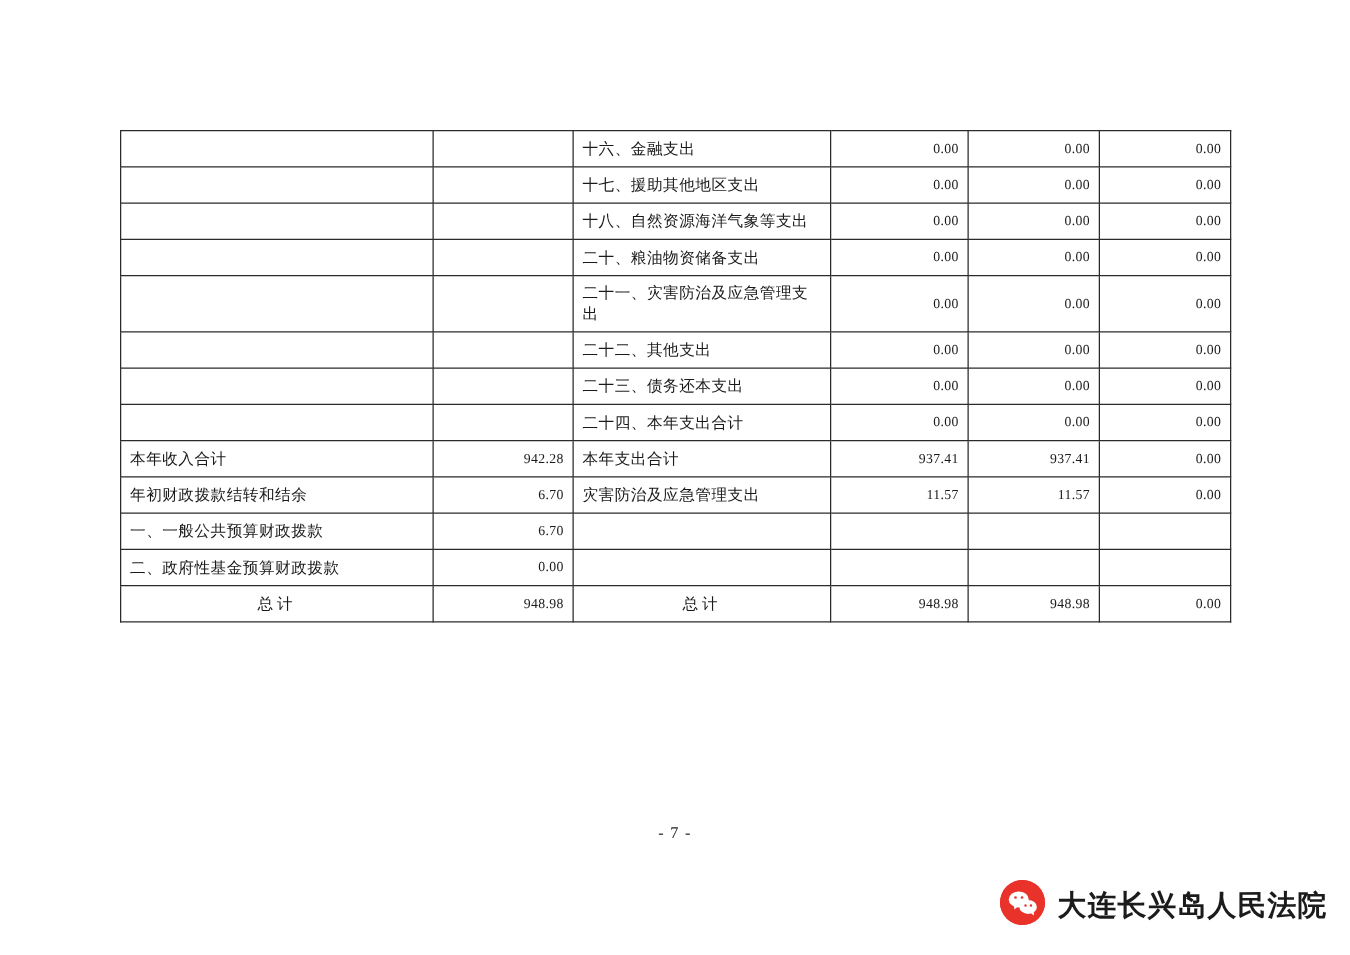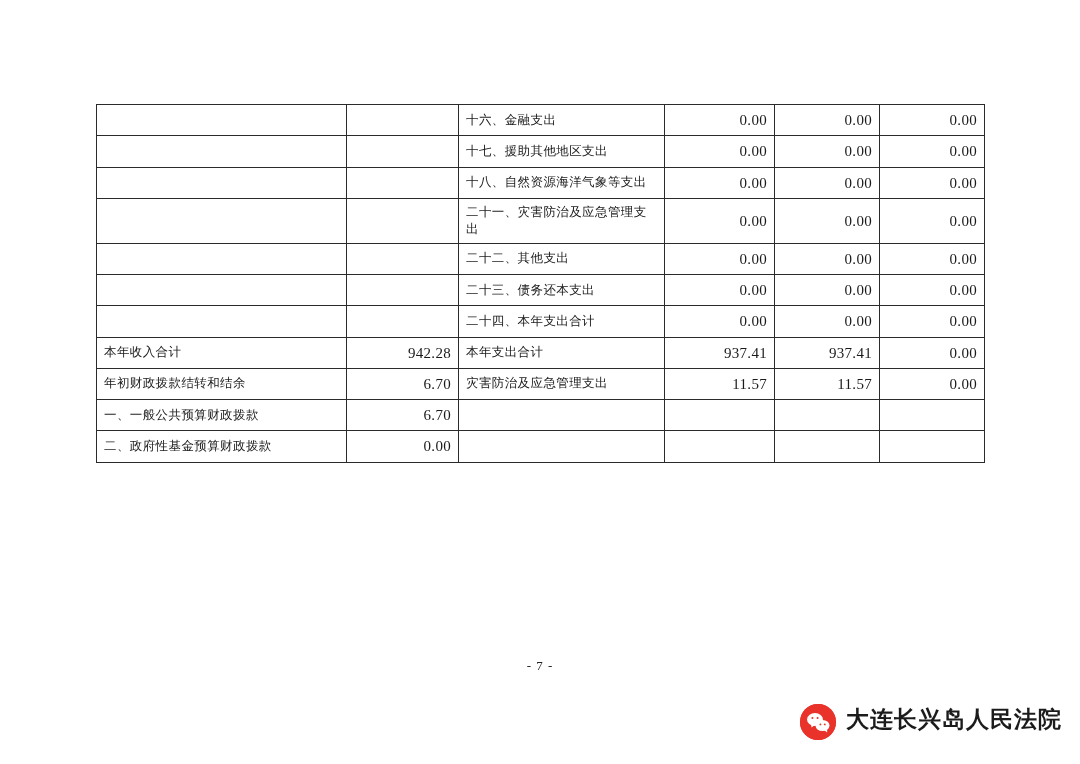--- a/index.html
+++ b/index.html
@@ -45,21 +45,21 @@
     line-height: 1.35;
     height: 18px;
   }
   .t-label {
     text-align: left;
     letter-spacing: 0.4px;
   }
   .t-num {
     text-align: right;
     font-family: "Liberation Serif", serif;
-    font-size: 15px;
+    font-size: 11px;
     letter-spacing: 0.3px;
     padding-right: 10px;
   }
   .t-center {
     text-align: center;
     letter-spacing: 3px;
   }
   .t-empty { }
   .row-tall td { height: 34px; }
 
@@ -75,21 +75,21 @@
     color: #222;
     letter-spacing: 1px;
   }
 
   
   .footer-account {
     position: absolute;
     right: 18px;
     bottom: 24px;
     display: flex;
-    align-items: flex-start;
+    align-items: flex-end;
     gap: 10px;
   }
   .wechat-badge {
     width: 36px;
     height: 36px;
     border-radius: 50%;
     background: #e8322a;
     position: relative;
     flex: 0 0 auto;
   }
@@ -140,20 +140,28 @@
       <tr>
         <td class="t-label t-empty"></td>
         <td class="t-num"></td>
         <td class="t-label">十八、自然资源海洋气象等支出</td>
         <td class="t-num">0.00</td>
         <td class="t-num">0.00</td>
         <td class="t-num">0.00</td>
       </tr>
 
 
+      <tr>
+        <td class="t-label t-empty"></td>
+        <td class="t-num"></td>
+        <td class="t-label">二十、粮油物资储备支出</td>
+        <td class="t-num">0.00</td>
+        <td class="t-num">0.00</td>
+        <td class="t-num">0.00</td>
+      </tr>
 
       <tr class="row-tall">
         <td class="t-label t-empty"></td>
         <td class="t-num"></td>
         <td class="t-label">二十一、灾害防治及应急管理支出</td>
         <td class="t-num">0.00</td>
         <td class="t-num">0.00</td>
         <td class="t-num">0.00</td>
       </tr>
 
@@ -213,20 +221,28 @@
 
       <tr>
         <td class="t-label">二、政府性基金预算财政拨款</td>
         <td class="t-num">0.00</td>
         <td class="t-label t-empty"></td>
         <td class="t-num"></td>
         <td class="t-num"></td>
         <td class="t-num"></td>
       </tr>
 
+      <tr>
+        <td class="t-center">总计</td>
+        <td class="t-num">948.98</td>
+        <td class="t-center">总计</td>
+        <td class="t-num">948.98</td>
+        <td class="t-num">948.98</td>
+        <td class="t-num">0.00</td>
+      </tr>
 
     </tbody>
   </table>
 
   <div class="page-number">- 7 -</div>
 
   <div class="footer-account">
     <div class="wechat-badge">
       <svg width="36" height="36" viewBox="0 0 36 36" aria-hidden="true">
         <circle cx="18" cy="18" r="18" fill="#e8322a"></circle>

